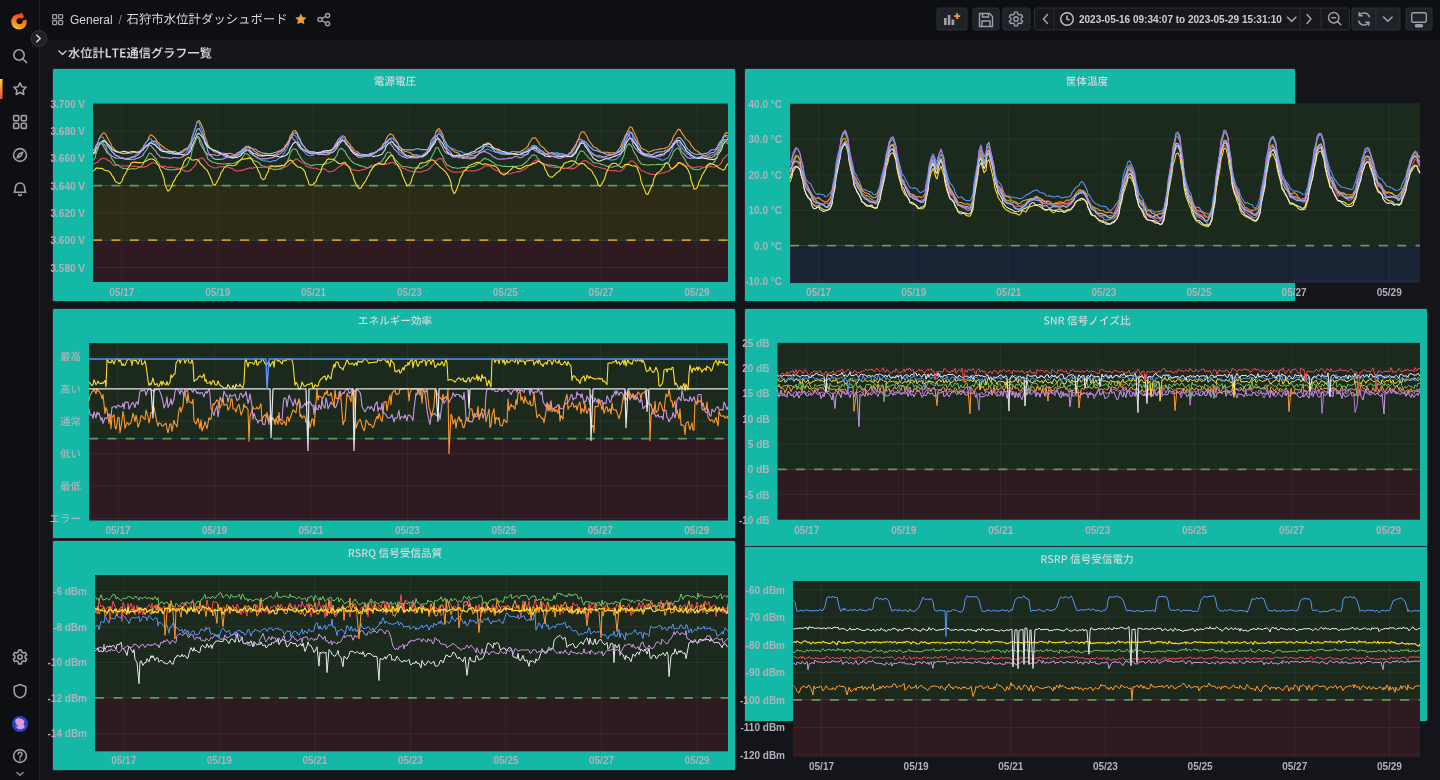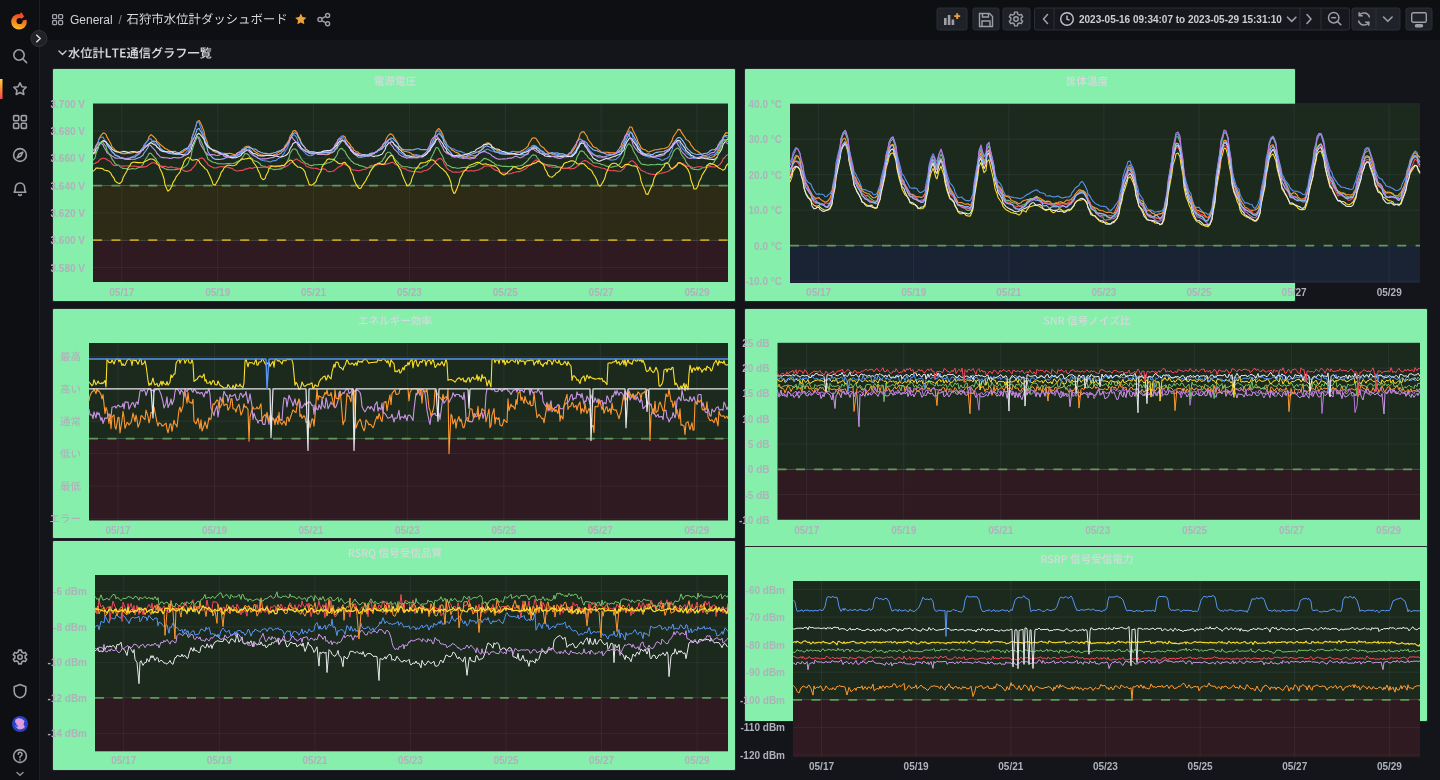--- a/index.html
+++ b/index.html
@@ -1,16 +1,16 @@
 <!DOCTYPE html>
 <html><head><meta charset="utf-8"><style>
 *{margin:0;padding:0;box-sizing:border-box}
 html,body{width:1440px;height:780px;overflow:hidden;background:#14151a;font-family:"Liberation Sans",sans-serif}
 #canvas{position:relative;width:1440px;height:780px;background:#14151a}
-.panel{position:absolute;background:#86efac;border:1px solid #25262c;border-radius:2px}
+.panel{position:absolute;background:#14b8a6;border:1px solid #25262c;border-radius:2px}
 .panel svg{overflow:visible}
 text.tick{font-size:10px;font-weight:bold;fill:#b0b1bb;font-family:"Liberation Sans",sans-serif}
 text.bc1{font-size:12px;fill:#d2d3d8}
 text.bc0{font-size:12px;fill:#86878f}
 text.time{font-size:10px;fill:#cdced3;font-weight:bold;}
 </style></head><body>
 <div id="canvas">
     <div style="position:absolute;left:0;top:0;width:40px;height:780px;background:#0e0f13;border-right:1px solid #1d1e23"></div>
     <svg style="position:absolute;left:0;top:0" width="40" height="780">
       <defs>

